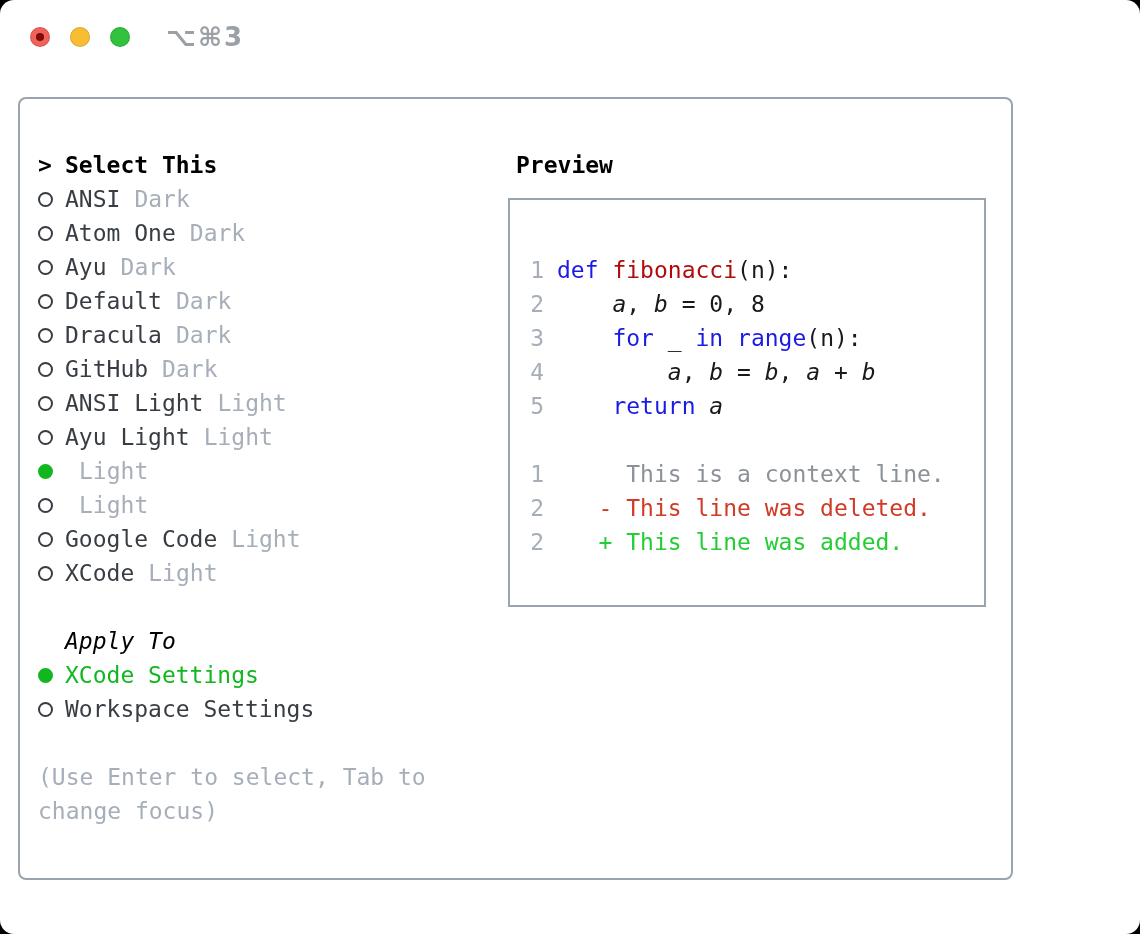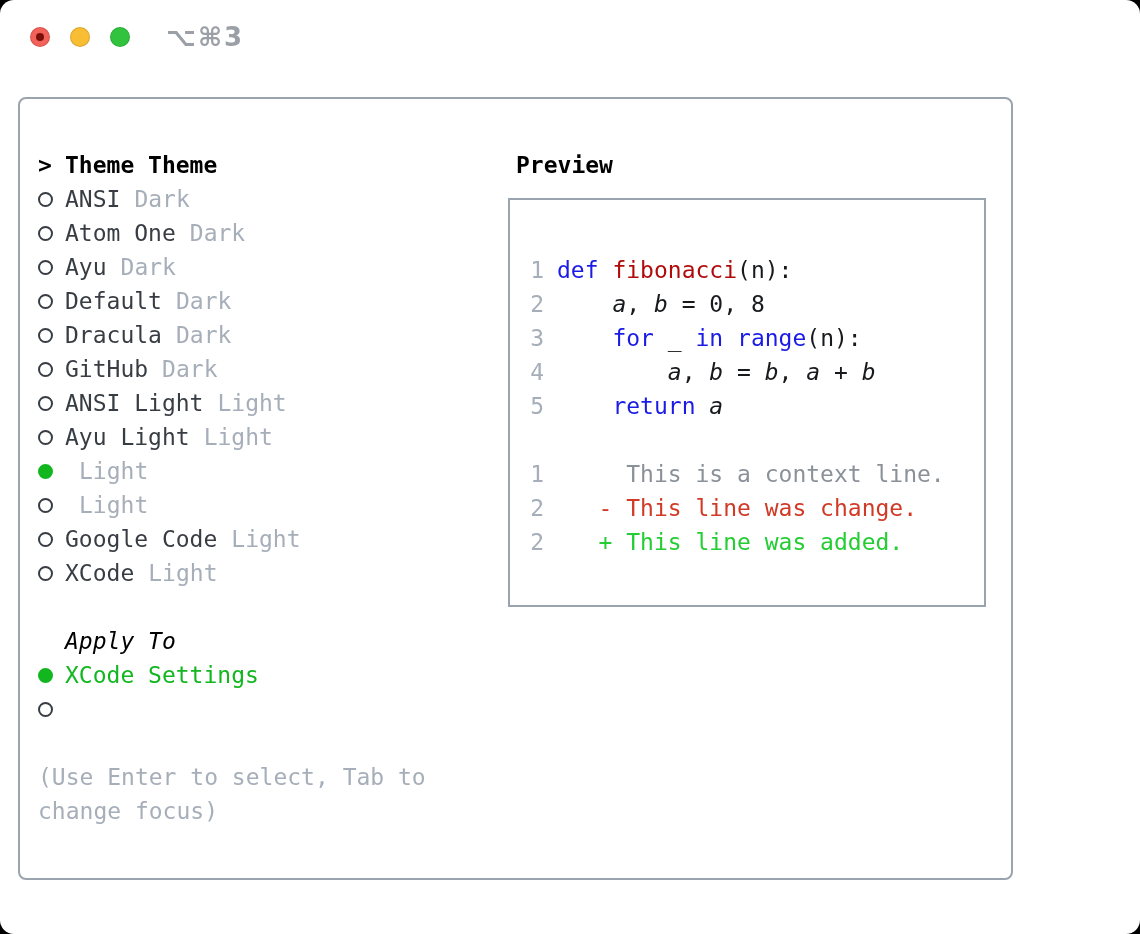--- a/index.html
+++ b/index.html
@@ -72,21 +72,21 @@
     <span class="light yellow"></span>
     <span class="light green"></span>
   </div>
   <div class="win-title">⌥⌘3</div>
 
   <div class="panel"></div>
 
   <div class="left">
     <div class="row">
       <span class="marker hdr-mark">&gt;</span>
-      <span class="hdr-label">Theme Theme</span>
+      <span class="hdr-label">Select This</span>
     </div>
 
     <div class="row">
       <span class="marker"><span class="radio"></span></span>
       <span class="tname">ANSI</span>
       <span class="tvariant">Dark</span>
     </div>
     <div class="row">
       <span class="marker"><span class="radio"></span></span>
       <span class="tname">Atom One</span>
@@ -146,36 +146,37 @@
     <div class="row">
       <span class="marker"></span>
       <span class="opt-label" style="color:#000;font-style:italic;">Apply To</span>
     </div>
     <div class="row">
       <span class="marker"><span class="radio on"></span></span>
       <span class="opt-label sel">XCode Settings</span>
     </div>
     <div class="row">
       <span class="marker"><span class="radio"></span></span>
+      <span class="opt-label">Workspace Settings</span>
     </div>
 
     <div class="spacer34"></div>
 
     <div class="hint">(Use Enter to select, Tab to change focus)</div>
   </div>
 
   <div class="preview-hdr">Preview</div>
 
   <div class="codebox">
     <div class="code-area" id="code-area">
         <div class="cline"><span class="ln">1</span><span class="tk-kw">def</span><span class="tk-plain"> </span><span class="tk-fn">fibonacci</span><span class="tk-plain">(n):</span></div>
         <div class="cline"><span class="ln">2</span><span class="tk-plain">    </span><span class="tk-var">a</span><span class="tk-plain">, </span><span class="tk-var">b</span><span class="tk-plain"> = 0, 8</span></div>
         <div class="cline"><span class="ln">3</span><span class="tk-plain">    </span><span class="tk-kw">for</span><span class="tk-plain"> _ </span><span class="tk-kw">in</span><span class="tk-plain"> </span><span class="tk-kw">range</span><span class="tk-plain">(n):</span></div>
         <div class="cline"><span class="ln">4</span><span class="tk-plain">        </span><span class="tk-var">a</span><span class="tk-plain">, </span><span class="tk-var">b</span><span class="tk-plain"> = </span><span class="tk-var">b</span><span class="tk-plain">, </span><span class="tk-var">a</span><span class="tk-plain"> + </span><span class="tk-var">b</span></div>
         <div class="cline"><span class="ln">5</span><span class="tk-plain">    </span><span class="tk-kw">return</span><span class="tk-plain"> </span><span class="tk-var">a</span></div>
         <div class="cline"><span class="ln"></span></div>
         <div class="cline"><span class="ln">1</span><span class="tk-ctx">     This is a context line.</span></div>
-        <div class="cline"><span class="ln">2</span><span class="tk-del">   - This line was change.</span></div>
+        <div class="cline"><span class="ln">2</span><span class="tk-del">   - This line was deleted.</span></div>
         <div class="cline"><span class="ln">2</span><span class="tk-add">   + This line was added.</span></div>
       </div>
   </div>
 
 </div>
 
 </body></html>

